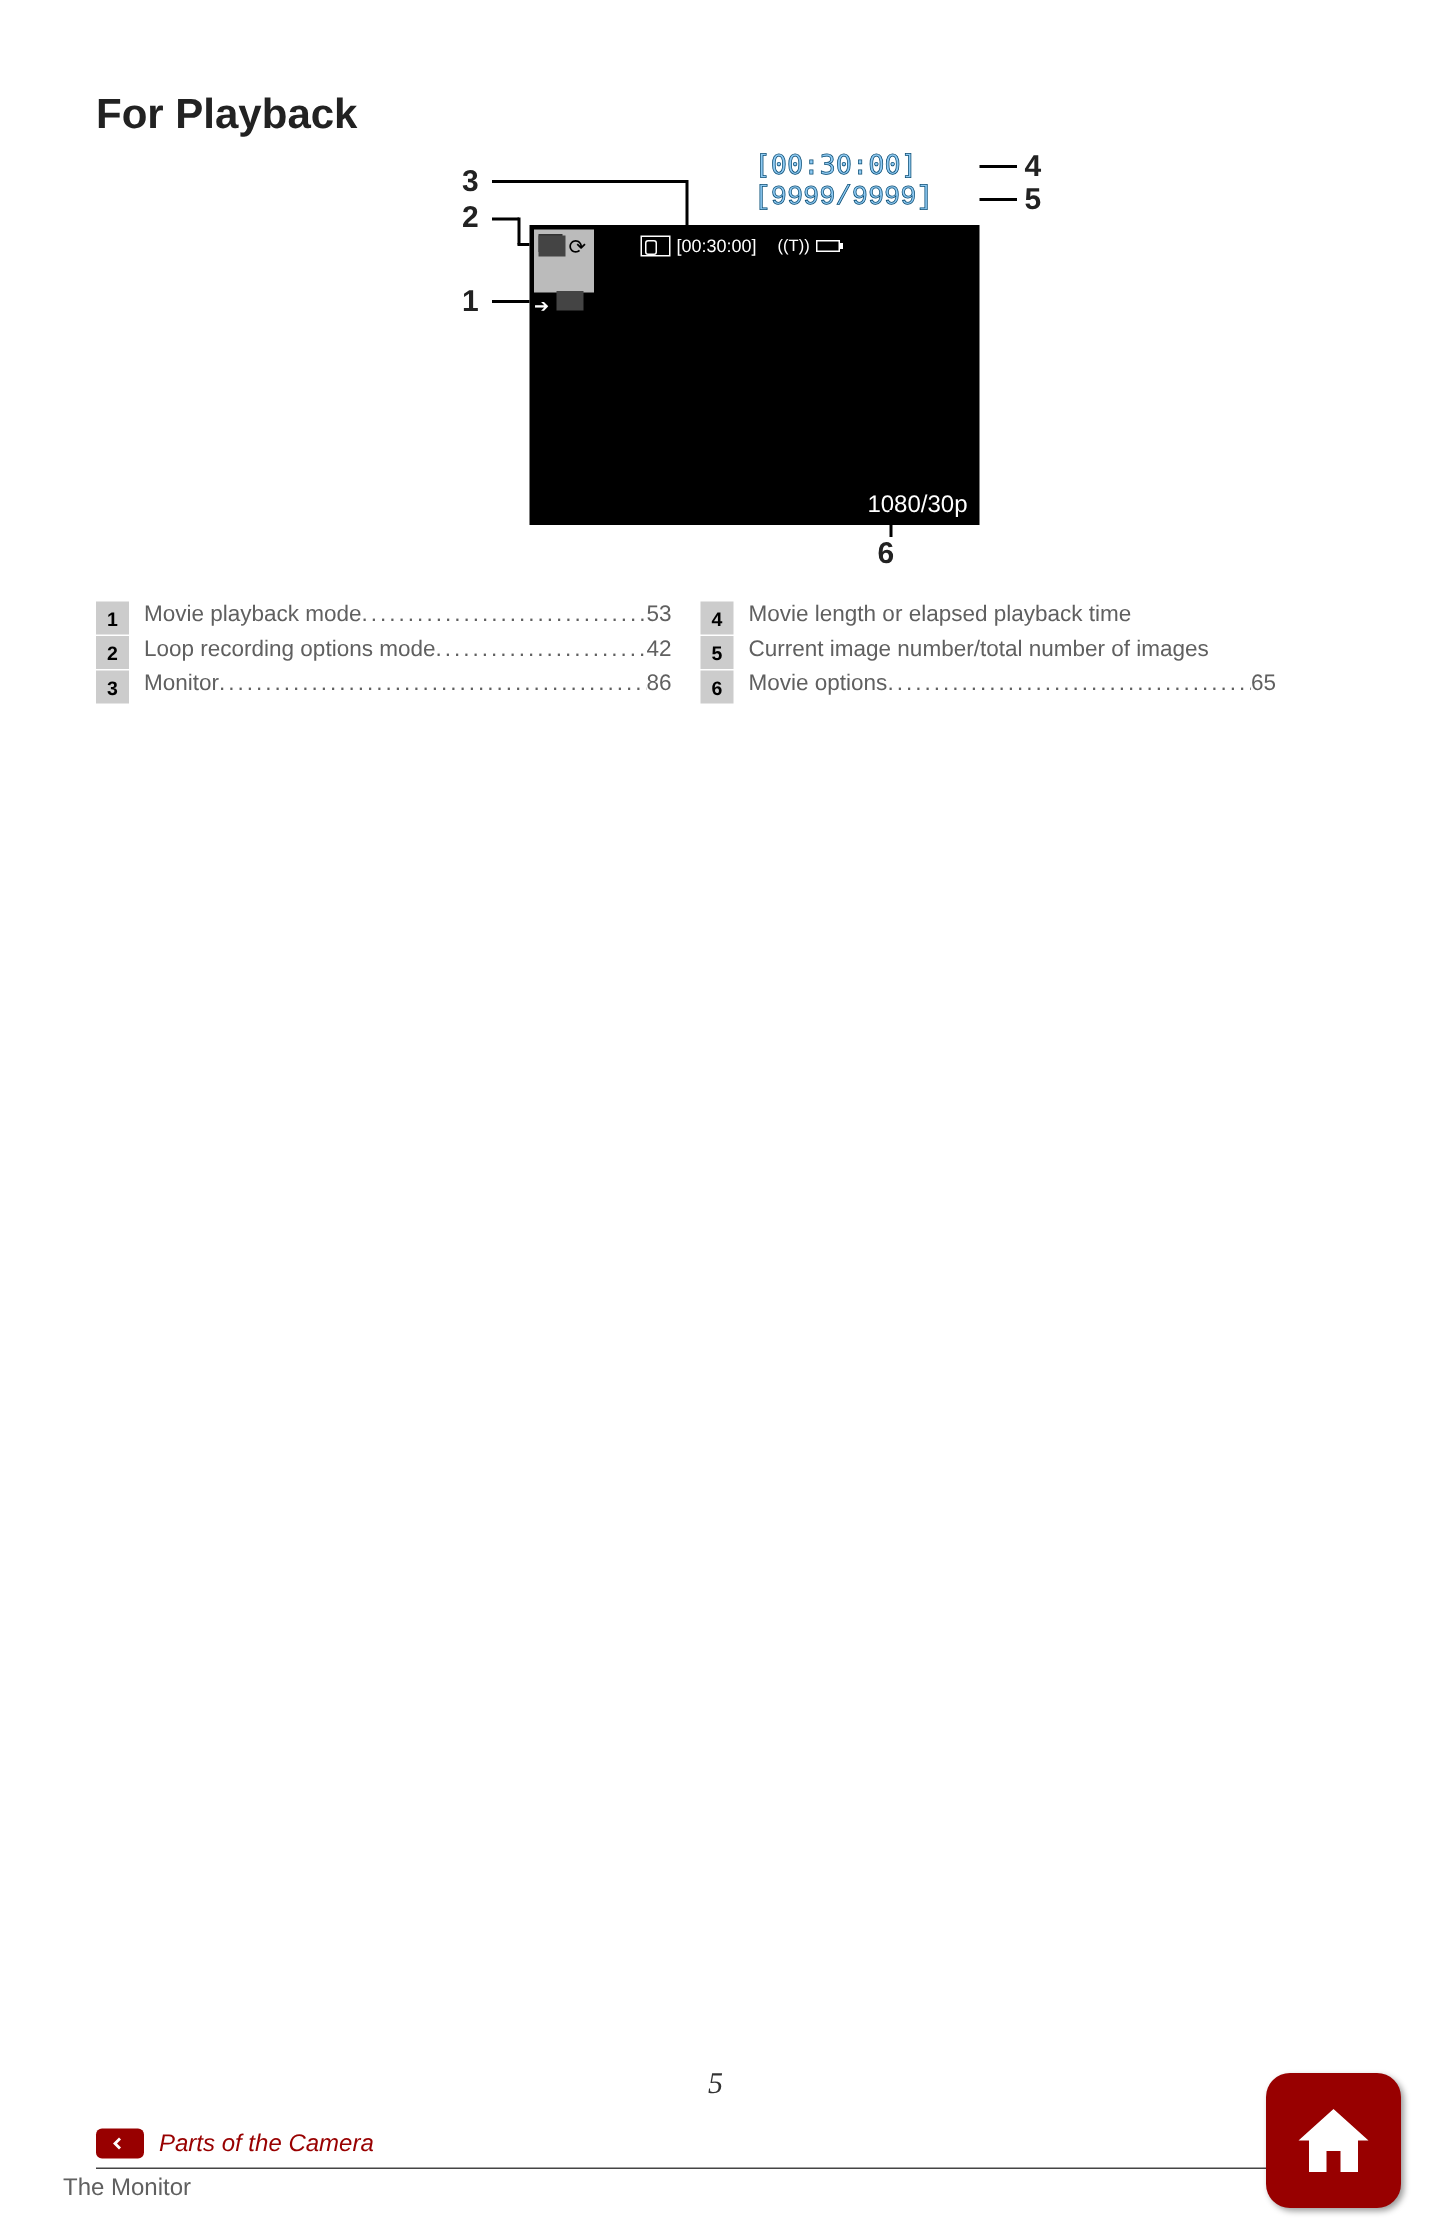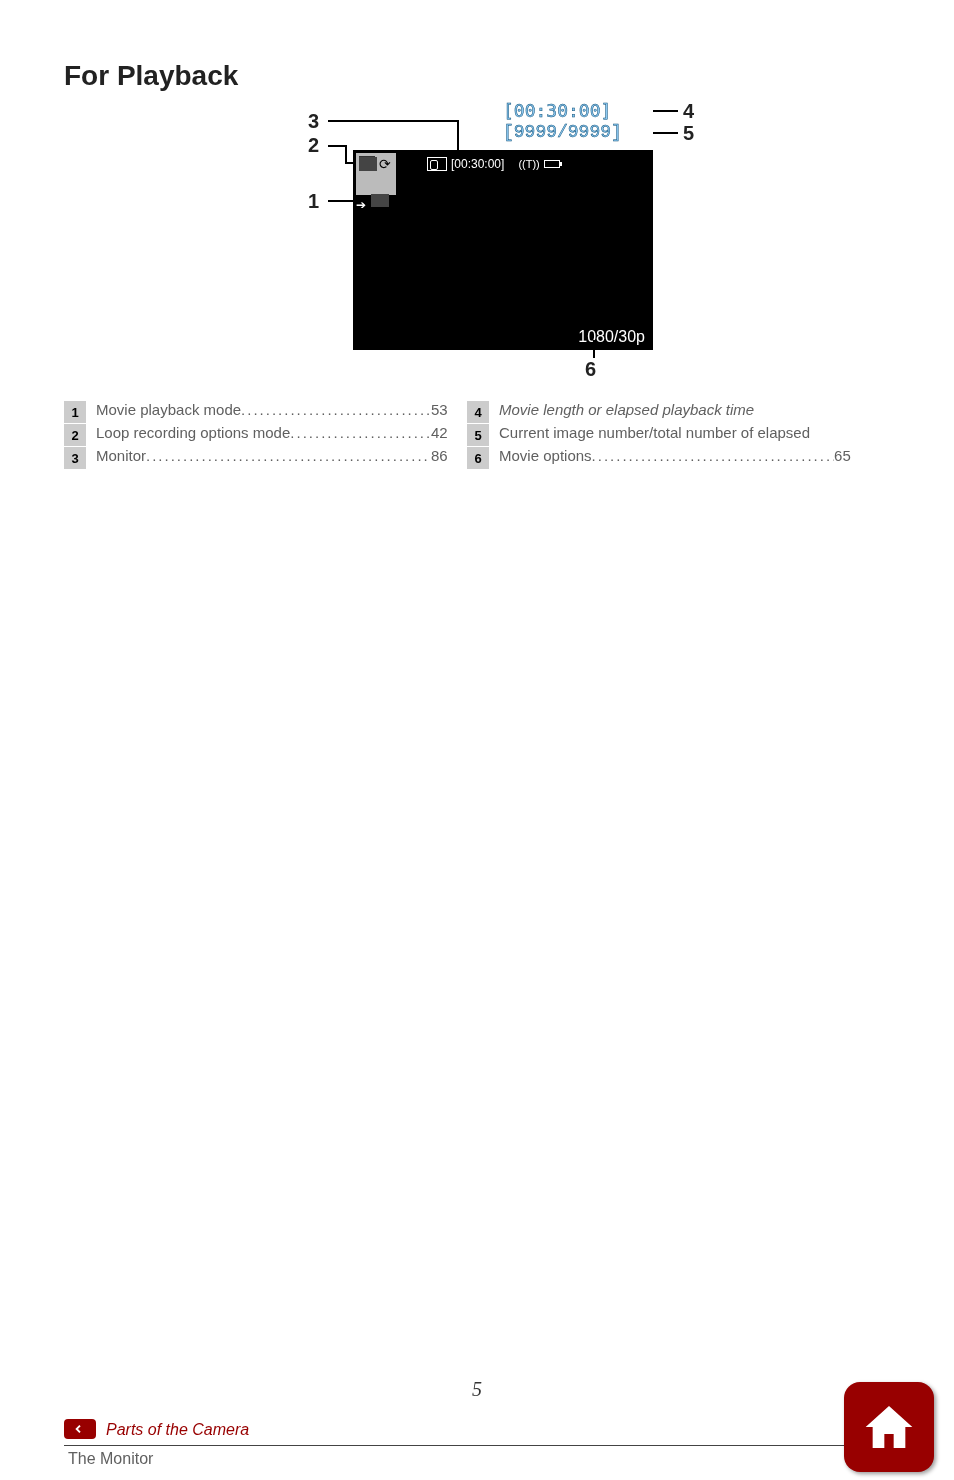--- a/index.html
+++ b/index.html
@@ -51,21 +51,21 @@
 .idx{background:#ccc;width:22px;height:22px;display:flex;align-items:center;justify-content:center;font-weight:700;font-size:13px;color:#000;margin-right:10px;flex-shrink:0;}
 .leaders{flex:1;overflow:hidden;white-space:nowrap;}
 .leaders::after{content:"..................................................................................................";letter-spacing:2px;}
 .pg{width:16px;text-align:right;margin-left:auto;}
 .footer{position:absolute;left:0;bottom:0;width:100%;}
 .pgnum{text-align:center;font-size:20px;font-style:italic;font-family:Georgia,serif;color:#333;margin-bottom:18px;}
 .crumb{display:inline-flex;align-items:center;background:#980000;color:#fff;border-radius:4px;padding:2px 6px;margin-left:64px;}
 .crumb svg{width:16px;height:16px;margin-right:4px;}
 .crumb-label{color:#980000;margin-left:10px;font-size:16px;}
 .hr{border-top:1px solid #444;margin:6px 64px 4px 64px;}
-.subt{margin-left:68px;color:#606060;font-size:16px;margin-bottom:12px;}
+.subt{margin-left:42px;color:#606060;font-size:16px;margin-bottom:12px;}
 .home{position:absolute;right:20px;bottom:8px;width:90px;height:90px;background:#980000;border-radius:16px;display:flex;align-items:center;justify-content:center;box-shadow:2px 2px 4px rgba(0,0,0,0.4);}
 .home svg{width:56px;height:56px;}
 </style>
 </head>
 <body>
 
 <div class="page">
   <h2>For Playback</h2>
 
   <div class="diagram">
@@ -124,25 +124,25 @@
         <div class="row">
           <span class="idx">3</span>
           <span>Monitor</span>
           <span class="leaders"></span>
           <span class="pg">86</span>
         </div>
       </div>
     <div class="col" id="col-right">
         <div class="row">
           <span class="idx">4</span>
-          <span style="flex: 1 1 0%; font-style: italic;">Movie length or elapsed playback time</span>
+          <span style="flex: 1 1 0%;">Movie length or elapsed playback time</span>
         </div>
         <div class="row">
           <span class="idx">5</span>
-          <span style="flex: 1 1 0%;">Current image number/total number of elapsed</span>
+          <span style="flex: 1 1 0%;">Current image number/total number of images</span>
         </div>
         <div class="row">
           <span class="idx">6</span>
           <span>Movie options</span>
           <span class="leaders"></span>
           <span class="pg">65</span>
         </div>
       </div>
   </div>
 </div>

